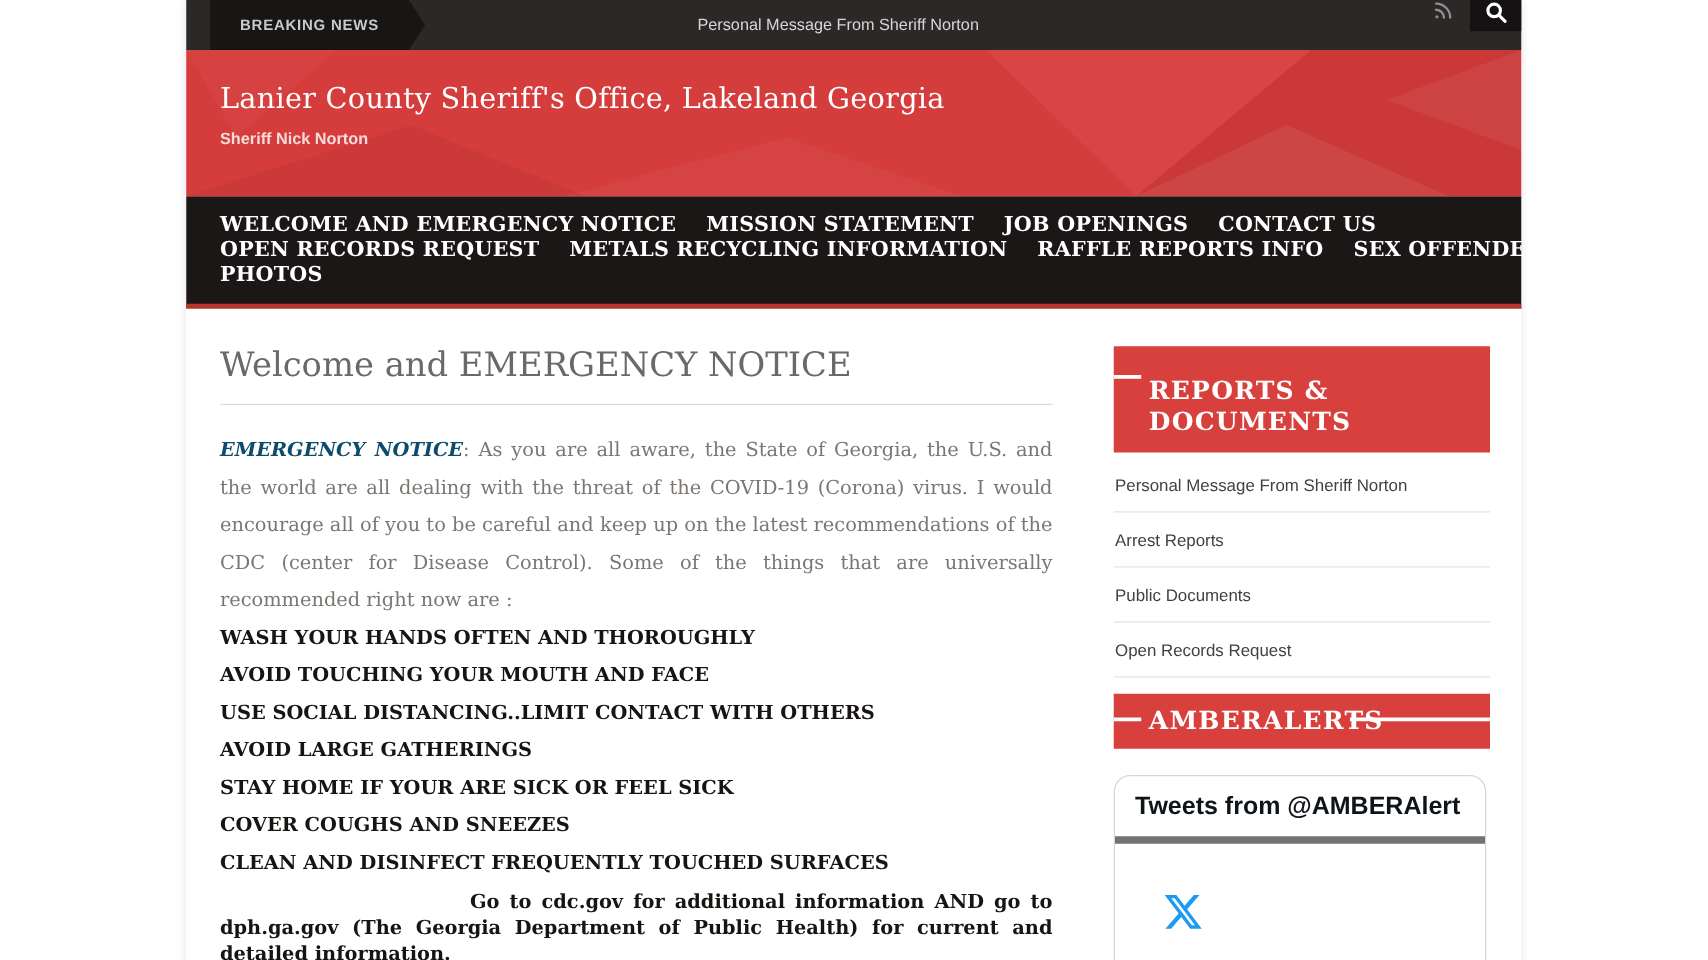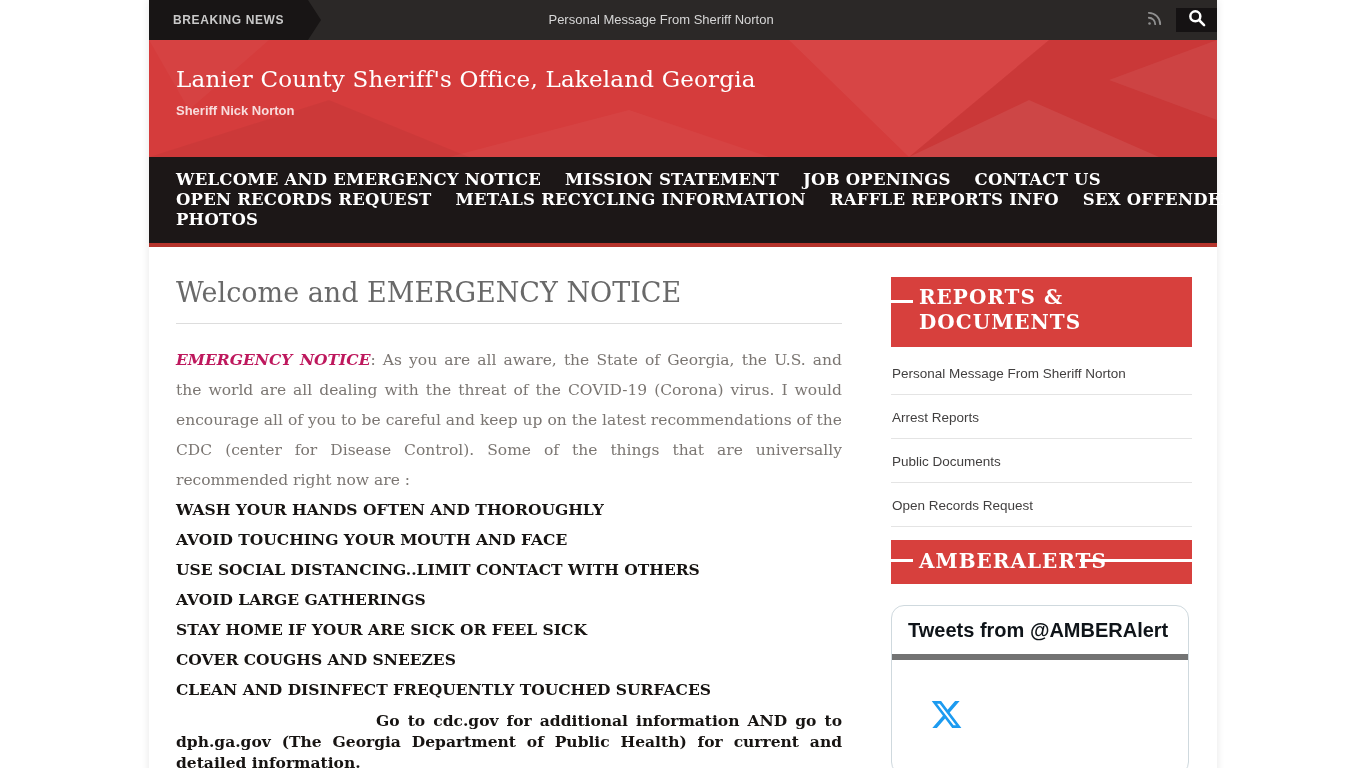--- a/index.html
+++ b/index.html
@@ -8,21 +8,21 @@
     width:1366px; height:768px; overflow:hidden;
     background:#ffffff;
     font-family:"Liberation Sans", sans-serif;
   }
   .page {
     width:1068px; margin:0 auto; position:relative;
     box-shadow:0 0 8px rgba(0,0,0,.10);
   }
 
   
-  .topbar { height:40px; background:#2b2827; display:flex; align-items:center; }
+  .topbar { height:40px; background:#2b2827; display:flex; align-items:flex-start;padding-left:19px; }
   .breaking {
     background:#181515; color:#c9c9c9; font-size:12px; font-weight:bold;
     letter-spacing:.6px; line-height:40px; padding:0 24px; position:relative;
   }
   .breaking::after {
     content:""; position:absolute; right:-13px; top:0;
     border-top:20px solid transparent; border-bottom:20px solid transparent;
     border-left:13px solid #181515;
   }
   .ticker {
@@ -59,35 +59,35 @@
   .maincol { width:666px; font-family:"DejaVu Serif", serif; }
   .page-title {
     font-family:"DejaVu Serif", serif; font-size:27px; font-weight:400;
     color:#696969; margin:0 0 15px 0;
   }
   .title-rule { border:none; border-top:1px solid #dddddd; margin:0; }
   .intro {
     margin:21px 0 0 0; font-size:15.5px; line-height:30px; color:#7b7672;
     text-align:justify;
   }
-  .em-notice { color:#be185d; font-weight:bold; font-style:italic; }
+  .em-notice { color:#0c4a6e; font-weight:bold; font-style:italic; }
   .rec-line {
     font-size:15.5px; line-height:30px; font-weight:bold; color:#171412;
   }
   .info-note {
     margin:5px 0 0 0; font-size:15.5px; line-height:21px; font-weight:bold;
     color:#171412; text-align:justify; text-indent:200px;
   }
 
   
   .sidebar { width:301px; }
   .widget-head {
     background:#d7403d; color:#fff; position:relative;
     font-family:"DejaVu Serif", serif; font-weight:bold; font-size:20px;
-    letter-spacing:1px; padding:8px 10px 12px 28px; line-height:25px;
+    letter-spacing:1px; padding:23px 10px 12px 28px; line-height:25px;
   }
   .widget-head .dash {
     position:absolute; left:0; top:23px; width:22px; height:3px; background:#ffffff;
   }
   .reports-head .head-text { display:block; max-width:210px; }
   .amber-head { margin-top:13px; padding-top:9px; padding-bottom:10px; }
   .amber-head .dash { top:19px; }
   .amber-head .dash-right {
     position:absolute; right:0; top:19px; width:112px; height:3px; background:#ffffff;
   }

